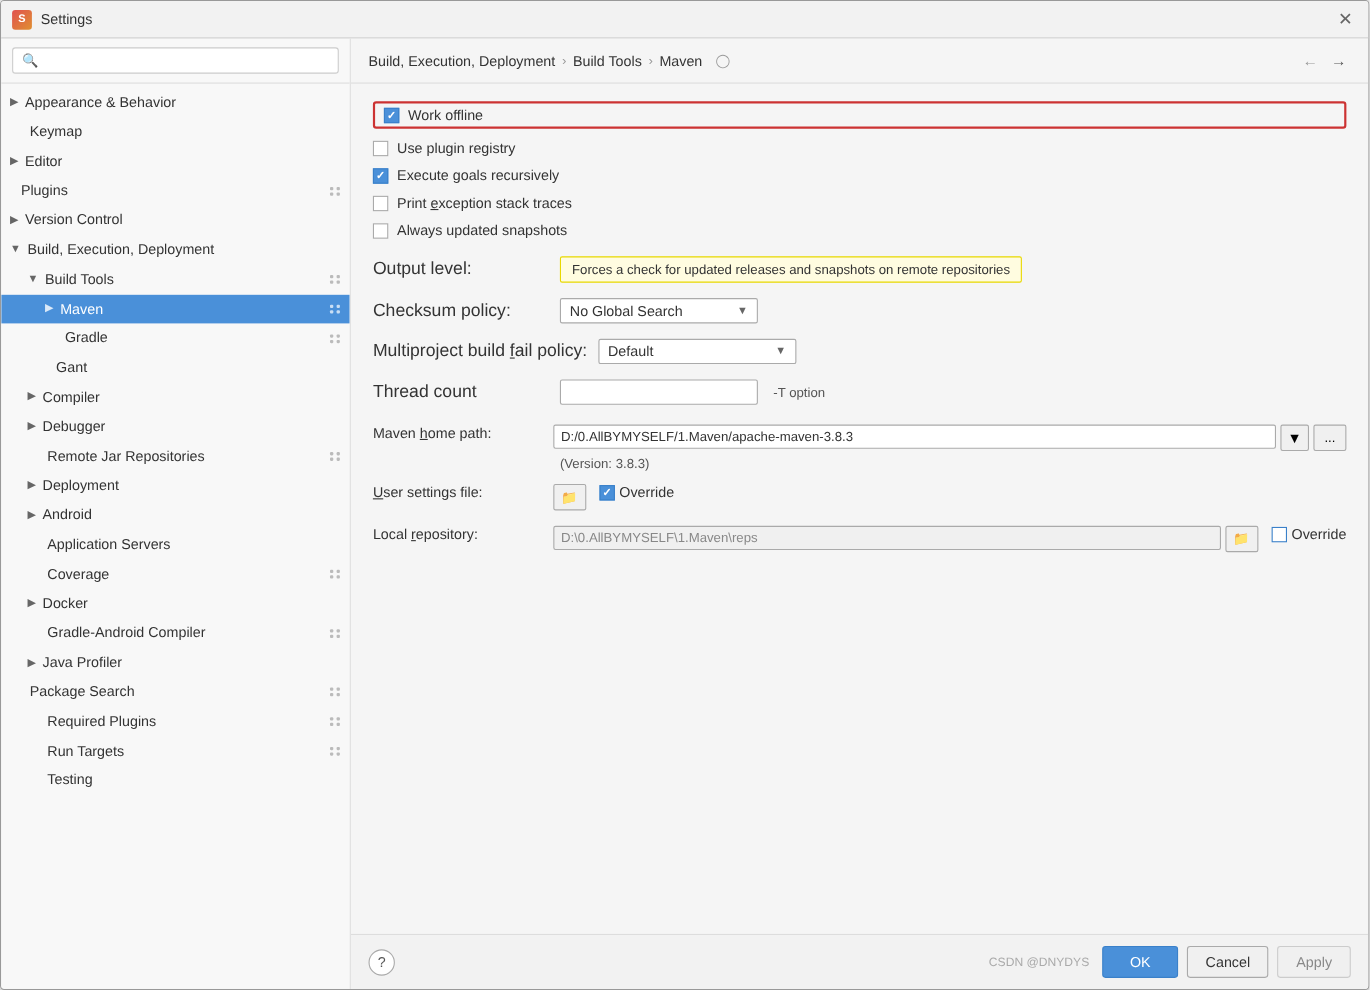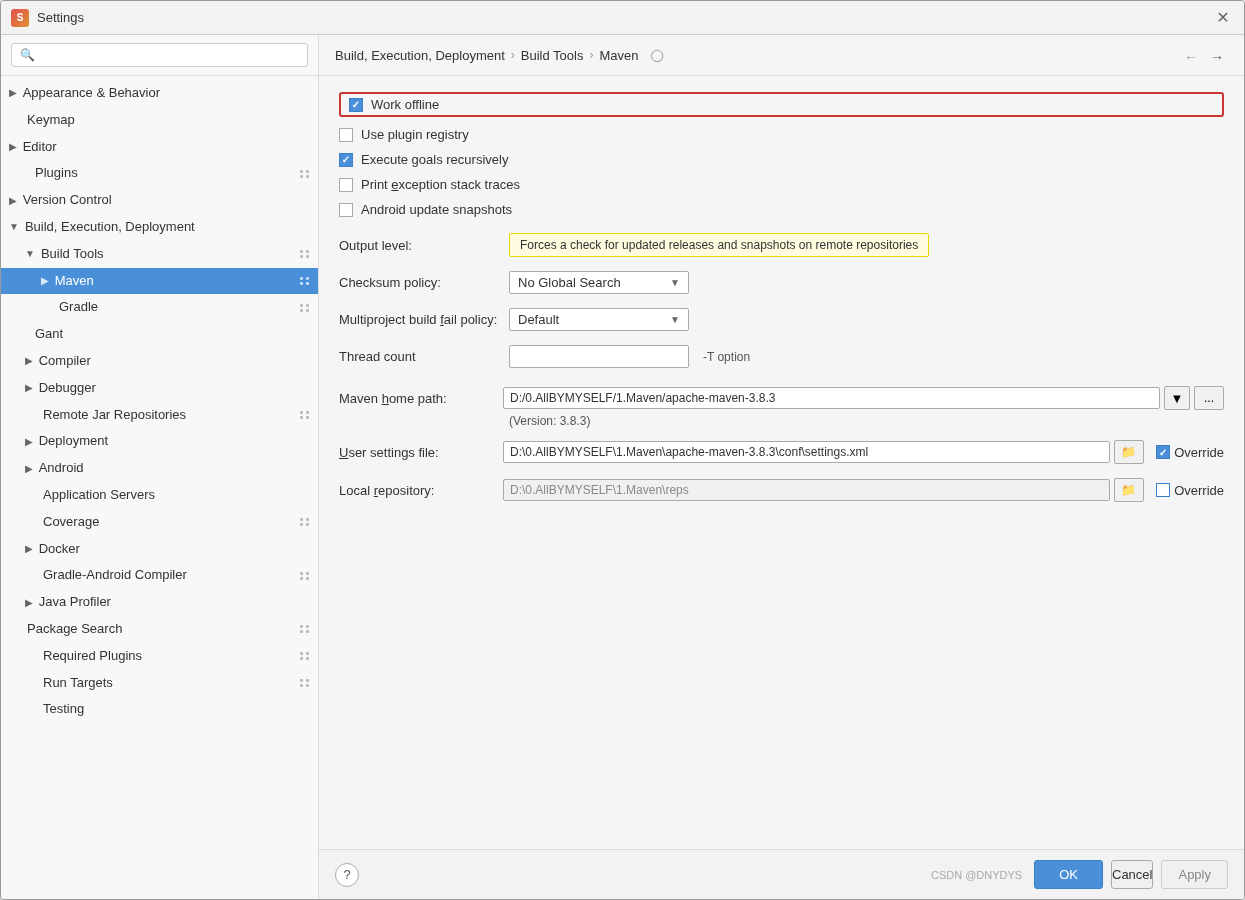--- a/index.html
+++ b/index.html
@@ -30,46 +30,46 @@
     .nav-arrow.active { color: #555; }
     .panel-body { flex: 1; padding: 16px 20px; overflow-y: auto; }
     .settings-form { display: flex; flex-direction: column; gap: 2px; }
     .checkbox-row { display: flex; align-items: center; gap: 8px; padding: 4px 0; }
     .cb { width: 14px; height: 14px; border: 1px solid #aaa; background: white; display: flex; align-items: center; justify-content: center; flex-shrink: 0; cursor: pointer; }
     .cb.checked { background: #4a90d9; border-color: #3a80c9; }
     .cb.checked::after { content: '✓'; color: white; font-size: 10px; font-weight: bold; }
     .cb-label { font-size: 13px; color: #333; }
     .underline { text-decoration: underline; }
     .form-row { display: flex; align-items: center; gap: 10px; padding: 6px 0; }
-    .form-label { color: #333; font-size: 13px; min-width: 160px; }
+    .form-label { color: #333; font-size: 16px; min-width: 160px; }
     .form-label .underline { text-decoration: underline; }
     .output-tooltip { background: #fffce0; border: 1px solid #e8d800; padding: 4px 10px; font-size: 12px; color: #333; border-radius: 2px; }
     .select-box { padding: 3px 8px; border: 1px solid #aaa; background: white; font-size: 13px; color: #333; min-width: 160px; display: flex; align-items: center; justify-content: space-between; cursor: pointer; border-radius: 2px; }
     .select-box .arrow-down { font-size: 10px; color: #666; }
     .text-input { padding: 3px 6px; border: 1px solid #aaa; background: white; font-size: 13px; color: #333; border-radius: 2px; }
     .text-input.medium { width: 180px; }
     .t-option-label { color: #555; font-size: 12px; margin-left: 4px; }
-    .path-row { display: flex; align-items: center; gap: 4px; padding: 6px 0; }
+    .path-row { display: flex; align-items: flex-start; gap: 4px; padding: 6px 0; }
     .path-label { color: #333; font-size: 13px; min-width: 160px; }
     .path-label .underline { text-decoration: underline; }
     .path-input { flex: 1; padding: 3px 6px; border: 1px solid #aaa; background: white; font-size: 12px; color: #333; border-radius: 2px; }
     .path-input.disabled { background: #f0f0f0; color: #888; }
     .folder-btn { width: 26px; height: 24px; border: 1px solid #aaa; background: #f0f0f0; cursor: pointer; display: flex; align-items: center; justify-content: center; border-radius: 2px; }
     .override-cb { display: flex; align-items: center; gap: 4px; }
     .override-cb-box { width: 14px; height: 14px; border: 1px solid #aaa; background: #4a90d9; border-color: #3a80c9; display: flex; align-items: center; justify-content: center; flex-shrink: 0; }
     .override-cb-box::after { content: '✓'; color: white; font-size: 10px; font-weight: bold; }
     .override-cb-box.empty { background: white; }
     .override-cb-box.empty::after { display: none; }
     .override-label { font-size: 13px; color: #333; }
     .version-text { font-size: 12px; color: #555; padding-left: 170px; margin-top: -4px; margin-bottom: 4px; }
     .bottom-bar { padding: 10px 16px; border-top: 1px solid #ddd; display: flex; align-items: center; justify-content: space-between; background: #f2f2f2; }
     .help-btn { width: 24px; height: 24px; border-radius: 50%; border: 1px solid #aaa; display: flex; align-items: center; justify-content: center; cursor: pointer; font-size: 13px; color: #555; background: white; }
     .action-buttons { display: flex; gap: 8px; border-radius: 10px; }
     .btn-ok { padding: 6px 24px; background: #4a90d9; color: white; border: 1px solid #3a80c9; border-radius: 3px; cursor: pointer; font-size: 13px; }
-    .btn-cancel { padding: 6px 0; background: #f0f0f0; color: #333; border: 1px solid #aaa; border-radius: 3px; cursor: pointer; font-size: 13px; }
+    .btn-cancel { padding: 6px 16px; background: #f0f0f0; color: #333; border: 1px solid #aaa; border-radius: 3px; cursor: pointer; font-size: 13px; }
     .btn-apply { padding: 6px 16px; background: #f0f0f0; color: #888; border: 1px solid #ccc; border-radius: 3px; cursor: pointer; font-size: 13px; }
     .watermark { font-size: 11px; color: #aaa; margin-right: 4px; }
     .sidebar-item-row { display: flex; align-items: center; justify-content: space-between; width: 100%; }
     .grid-dots { display: grid; grid-template-columns: repeat(2, 4px); gap: 2px; }
     .grid-dot { width: 3px; height: 3px; background: #bbb; border-radius: 1px; }
     .selected .grid-dot { background: rgba(255,255,255,0.7); }
   </style>
 </head>
 <body>
 
@@ -107,21 +107,21 @@
           </div>
         </div>
 
         <div class="tree-item" style="padding-left:8px;">
           <div class="item-left">
             <span class="arrow">▶</span>
             <span>Editor</span>
           </div>
         </div>
 
-        <div class="tree-item" style="padding-left:16px;">
+        <div class="tree-item" style="padding-left:0;">
           <div class="sidebar-item-row">
             <div class="item-left">
               <span style="width:14px; display:inline-block;"></span>
               <span>Plugins</span>
             </div>
             <div class="grid-dots">
               <div class="grid-dot"></div>
                 <div class="grid-dot"></div>
               <div class="grid-dot"></div>
                 <div class="grid-dot"></div>
@@ -181,21 +181,21 @@
             </div>
             <div class="grid-dots">
               <div class="grid-dot"></div>
                 <div class="grid-dot"></div>
               <div class="grid-dot"></div>
                 <div class="grid-dot"></div>
             </div>
           </div>
         </div>
 
-        <div class="tree-item" style="padding-left:16px;">
+        <div class="tree-item" style="padding-left:32px;">
           <div class="item-left">
             <span style="width:14px; display:inline-block;"></span>
             <span>Gant</span>
           </div>
         </div>
 
         <div class="tree-item" style="padding-left:24px;">
           <div class="item-left">
             <span class="arrow">▶</span>
             <span>Compiler</span>
@@ -377,21 +377,21 @@
             <span class="cb-label">Execute goals recursively</span>
           </div>
 
           <div class="checkbox-row">
             <div class="cb"></div>
             <span class="cb-label">Print <span class="underline">e</span>xception stack traces</span>
           </div>
 
           <div class="checkbox-row">
             <div class="cb"></div>
-            <span class="cb-label">Android update snapshots</span>
+            <span class="cb-label">Always updated snapshots</span>
           </div>
 
           <div class="form-row" style="margin-top: 4px;">
             <span class="form-label">Output level:</span>
             <div class="output-tooltip">Forces a check for updated releases and snapshots on remote repositories</div>
           </div>
 
           <div class="form-row">
             <span class="form-label">Checksum policy:</span>
             <div class="select-box" style="min-width:180px;">
@@ -418,21 +418,20 @@
             <span class="path-label">Maven <span class="underline">h</span>ome path:</span>
             <input type="text" class="path-input" style="flex: 1 1 0%; padding: 3px 6px; border: 1px solid rgb(170, 170, 170); background: white; font-size: 12px; border-radius: 2px;" value="D:/0.AllBYMYSELF/1.Maven/apache-maven-3.8.3">
             <div class="folder-btn" style="width:26px; height:24px; border: 1px solid #aaa; background: #f0f0f0; cursor: pointer; display: flex; align-items: center; justify-content: center; border-radius: 2px;">▼</div>
             <div class="folder-btn" style="width:30px; height:24px; border: 1px solid #aaa; background: #f0f0f0; cursor: pointer; display: flex; align-items: center; justify-content: center; border-radius: 2px; font-size: 12px;">...</div>
           </div>
 
           <div class="version-text">(Version: 3.8.3)</div>
 
           <div class="path-row">
             <span class="path-label"><span class="underline">U</span>ser settings file:</span>
-            <input type="text" class="path-input" style="flex: 1 1 0%; padding: 3px 6px; border: 1px solid rgb(170, 170, 170); background: white; font-size: 12px; border-radius: 2px;" value="D:\0.AllBYMYSELF\1.Maven\apache-maven-3.8.3\conf\settings.xml">
             <div class="folder-btn" style="width:30px; height:24px; border: 1px solid #aaa; background: #f0f0f0; cursor: pointer; display: flex; align-items: center; justify-content: center; border-radius: 2px;">
               <span style="font-size:12px;">📁</span>
             </div>
             <div class="override-cb" style="margin-left:8px; display:flex; align-items:center; gap:4px;">
               <div class="override-cb-box"></div>
               <span class="override-label">Override</span>
             </div>
           </div>
 
           <div class="path-row">

